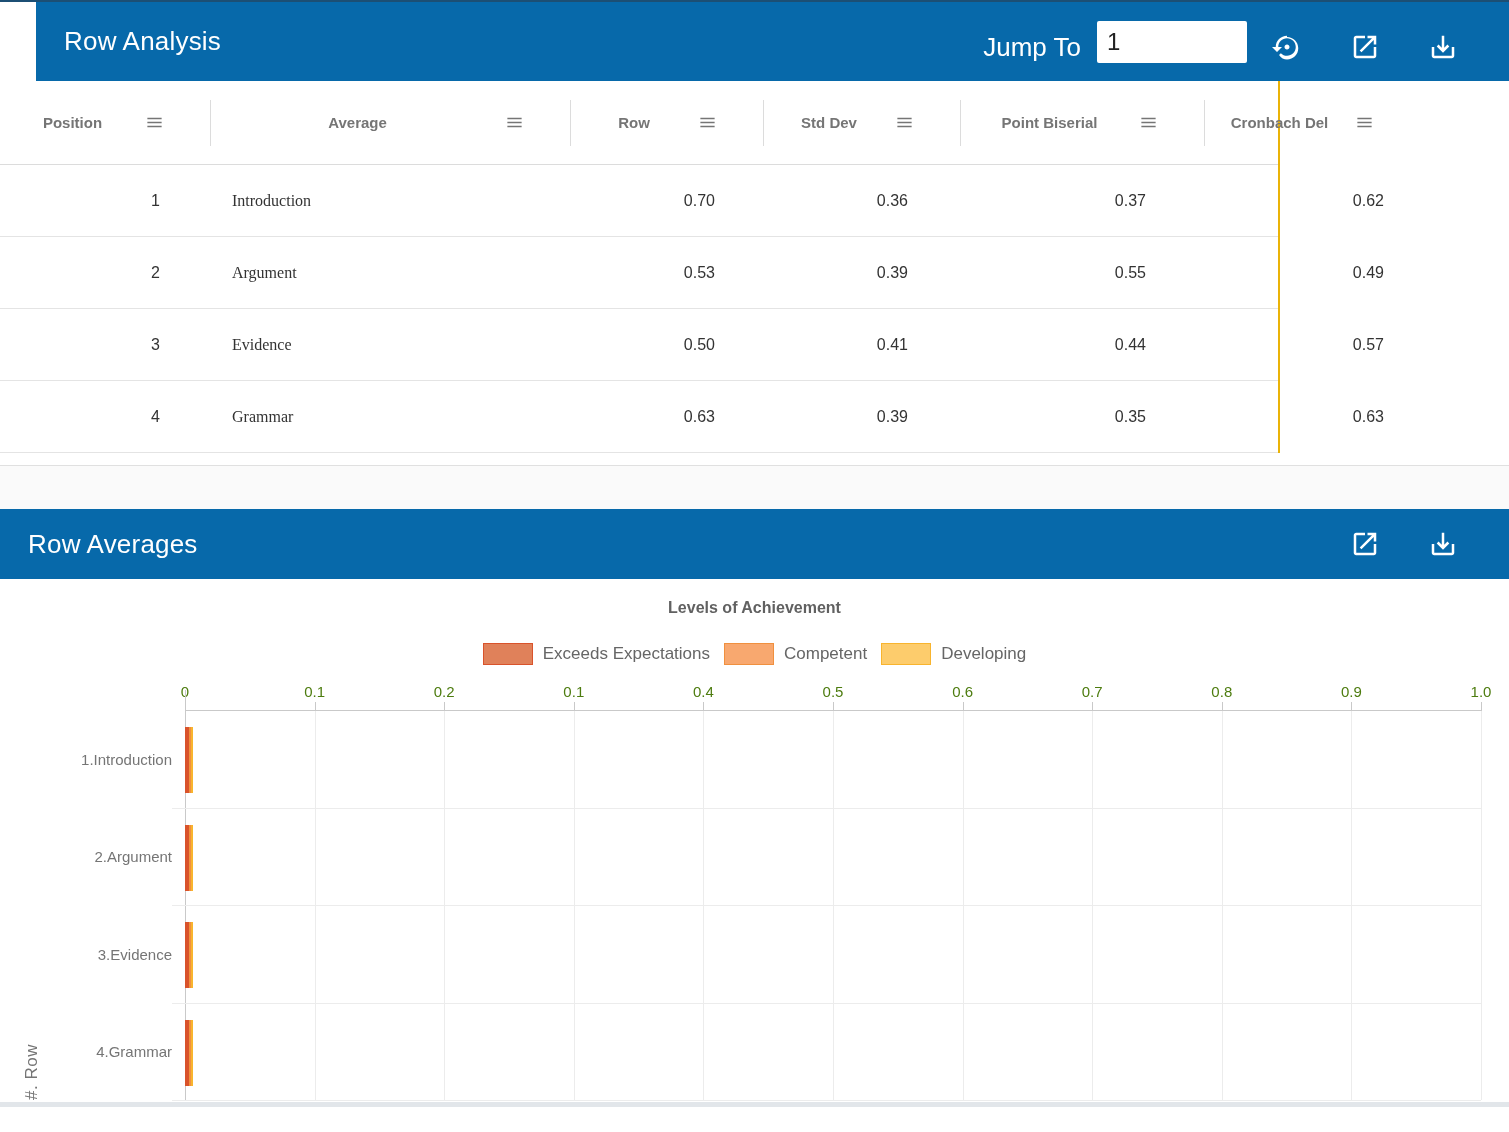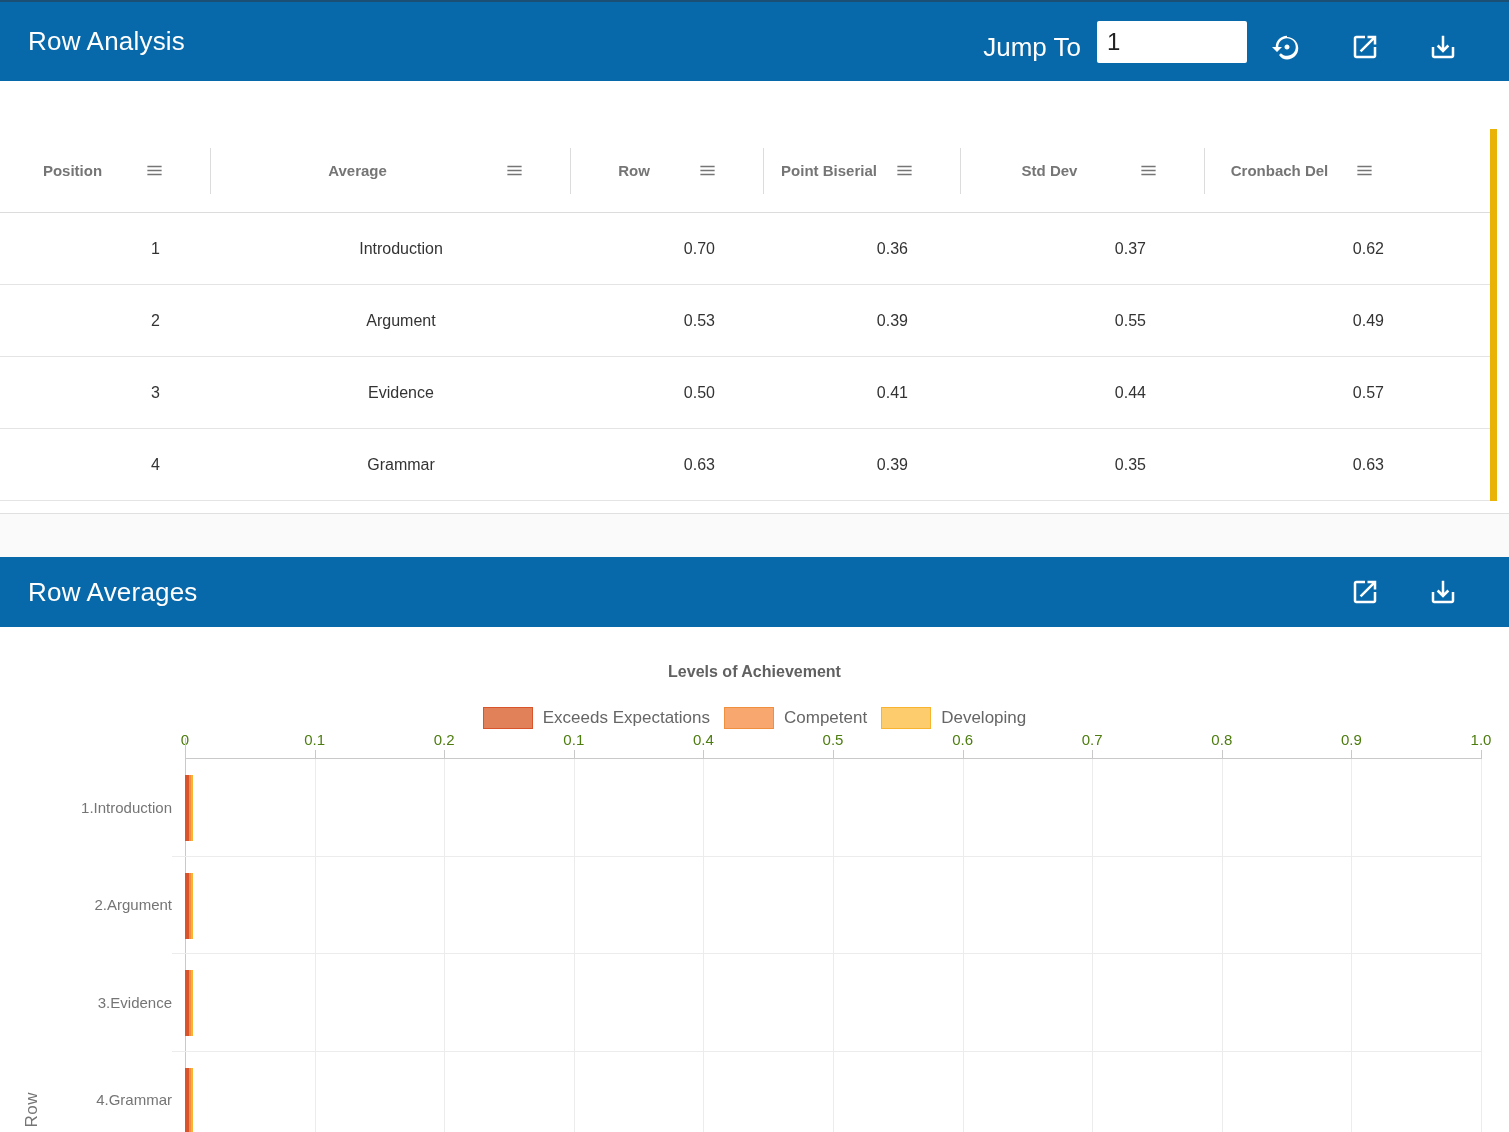--- a/index.html
+++ b/index.html
@@ -10,73 +10,73 @@
     background:#ffffff; position:relative;
   }
   .topline { height:2px; background:#1c4f74; }
 
   
   .bluebar {
     background:#0769aa; color:#fff;
     display:flex; align-items:center;
     padding:0 50px 0 28px;
   }
-  #bar1 { height:79px; }
+  #bar1 { height:79px;margin-left:36px; }
   #bar2 { height:70px; }
   .bar-title { font-size:26px; letter-spacing:0.2px; }
   .bar-right { margin-left:auto; display:flex; align-items:flex-end; }
   .jump-label { font-size:26px; margin-right:16px; }
   input.jump {
     width:150px; height:42px; border:none; border-radius:2px;
     font-size:24px; padding:0 10px; color:#222;
     font-family:"Liberation Sans", sans-serif; outline:none;
   }
   .icon-btn {
     background:none; border:none; padding:0; cursor:pointer;
     width:32px; height:32px; margin-left:46px;
     display:flex; align-items:center; justify-content:center;
   }
   .icon-btn:first-of-type { margin-left:24px; }
   .icon-btn svg { width:30px; height:30px; fill:#ffffff; }
 
   
   .table-card { border-bottom:1px solid #e0e0e0; padding-bottom:12px; }
-  .table-inner { width:1497px; border-right:7px solid #eab308;margin-top:48px; }
+  .table-inner { width:1280px; border-right:2px solid #eab308; }
   .grid-cols {
     display:grid;
     grid-template-columns:210px 360px 193px 197px 244px 216px 1fr;
   }
   .thead { height:84px; border-bottom:1px solid #dcdcdc; }
   .th {
     display:flex; align-items:center; position:relative;
     color:#757575; font-size:15px; font-weight:bold;
   }
   .th .lbl { flex:1; text-align:center; }
   .th .menu-wrap { margin-right:46px; display:flex; align-items:center; cursor:pointer; }
   .th .menu-wrap svg { width:19px; height:19px; fill:#757575; }
   .th:not(:first-child)::before {
     content:""; position:absolute; left:0; top:50%;
     transform:translateY(-50%); width:1px; height:46px; background:#dcdcdc;
   }
   .trow { height:72px; align-items:center; border-bottom:1px solid #e4e4e4;
           font-size:16px; color:#333; }
   .cell { white-space:nowrap; }
   .cell.c1 { text-align:right; padding-right:50px; }
-  .cell.c2 { text-align:center;  padding-left:22px; }
+  .cell.c2 { text-align:left;  padding-left:22px;font-family:Liberation Serif, serif; }
   .cell.c3 { text-align:right; padding-right:48px; }
   .cell.c4 { text-align:right; padding-right:52px; }
   .cell.c5 { text-align:right; padding-right:58px; }
   .cell.c6 { text-align:right; padding-right:36px; }
 
   .gap-strip { height:43px; background:#fafafa; }
 
   
   .chart-card { position:relative; height:528px; background:#fff; }
   .chart-title {
-    text-align:center; padding-top:36px;
+    text-align:center; padding-top:20px;
     font-size:16px; font-weight:bold; color:#616161;
   }
   .legend { display:flex; justify-content:center; align-items:center;
             margin-top:26px; }
   .legend-item { display:flex; align-items:center; margin:0 7px; cursor:pointer; }
   .swatch { width:50px; height:22px; margin-right:10px; }
   .legend-label { font-size:17px; color:#666; }
 
   .x-labels { position:absolute; left:185px; top:104px; width:1296px; height:20px; }
   .x-labels span {
@@ -165,29 +165,29 @@
         </div>
         <div class="th">
           <span class="lbl">Row</span>
           <span class="menu-wrap">
             <svg viewBox="0 0 24 24">
               <path d="M3 18h18v-2H3v2zm0-5h18v-2H3v2zm0-7v2h18V6H3z"></path>
             </svg>
           </span>
         </div>
         <div class="th">
+          <span class="lbl">Std Dev</span>
+          <span class="menu-wrap">
+            <svg viewBox="0 0 24 24">
+              <path d="M3 18h18v-2H3v2zm0-5h18v-2H3v2zm0-7v2h18V6H3z"></path>
+            </svg>
+          </span>
+        </div>
+        <div class="th">
           <span class="lbl">Point Biserial</span>
-          <span class="menu-wrap">
-            <svg viewBox="0 0 24 24">
-              <path d="M3 18h18v-2H3v2zm0-5h18v-2H3v2zm0-7v2h18V6H3z"></path>
-            </svg>
-          </span>
-        </div>
-        <div class="th">
-          <span class="lbl">Std Dev</span>
           <span class="menu-wrap">
             <svg viewBox="0 0 24 24">
               <path d="M3 18h18v-2H3v2zm0-5h18v-2H3v2zm0-7v2h18V6H3z"></path>
             </svg>
           </span>
         </div>
         <div class="th">
           <span class="lbl">Cronbach Del</span>
           <span class="menu-wrap">
             <svg viewBox="0 0 24 24">

